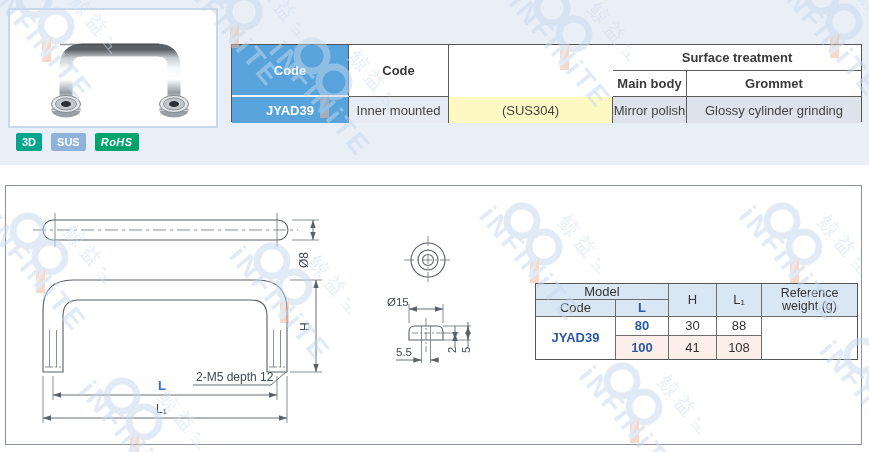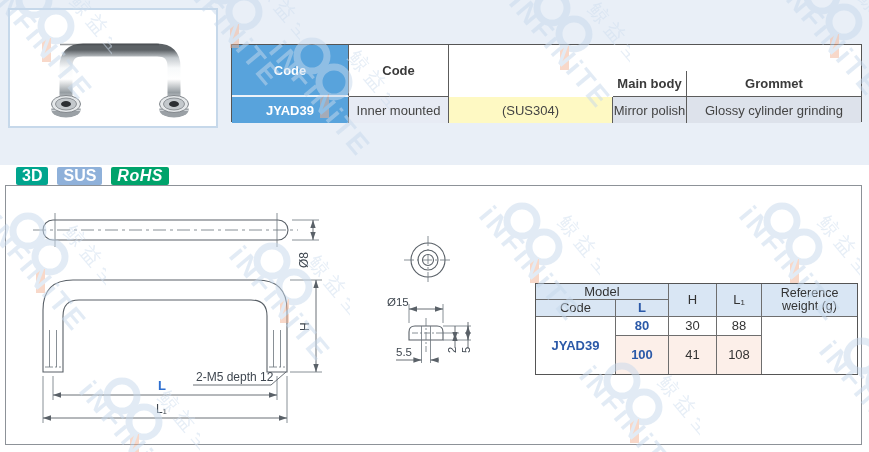--- a/index.html
+++ b/index.html
@@ -6,21 +6,21 @@
   body{
     width:869px;height:452px;position:relative;overflow:hidden;
     background:#ffffff;
     font-family:"Liberation Sans", sans-serif;
     color:#444;
   }
   .top-band{position:absolute;left:0;top:0;width:869px;height:165px;background:#e9eff7;}
   
   .product-card{position:absolute;left:8px;top:8px;width:206px;height:116px;background:#fff;border:2px solid #c6d8ea;}
   .badges{position:absolute;left:16px;top:133px;display:flex;gap:9px;align-items:center;}
-  .badge{color:#fff;font-size:16px;font-weight:bold;padding:2px 6px;border-radius:2px;line-height:14px;margin-top:34px;}
+  .badge{color:#fff;font-size:11px;font-weight:bold;padding:2px 6px;border-radius:2px;line-height:14px;}
   .badge.b3d{background:#00a58e;}
   .badge.bsus{background:#8fb1da;}
   .badge.brohs{background:#00a36b;font-style:italic;letter-spacing:.5px;}
   
   .spec-table{position:absolute;left:231px;top:44px;width:631px;height:78px;
     display:grid;grid-template-columns:117px 100px 164px 74px 1fr;grid-template-rows:26px 26px 26px;
     border:1px solid #555;background:#fff;box-sizing:border-box;font-size:13px;}
   .spec-table>div{display:flex;align-items:center;justify-content:center;
     border-right:1px solid #5c5c5c;border-bottom:1px solid #5c5c5c;box-sizing:border-box;text-align:center;}
   .spec-table>div.lastcol{border-right:none;}
@@ -28,21 +28,21 @@
   .cell-blue{background:#58a3dc;color:#fff;font-weight:bold;}
   .cell-head{color:#3a3a3a;font-weight:600;background:#fff;}
   .whiteline{border-bottom:2px solid #eef3f9 !important;}
   .bg-a{background:#e7ebf4;}
   .bg-b{background:#fef9c3;}
   .bg-c{background:#dde2eb;}
   
   .draw-box{position:absolute;left:5px;top:185px;width:857px;height:260px;background:#fff;border:1.5px solid #8d9298;box-sizing:border-box;}
   svg text{font-family:"Liberation Sans", sans-serif;}
   
-  .size-table{position:absolute;left:535px;top:283px;width:323px;height:92px;
+  .size-table{position:absolute;left:535px;top:283px;width:323px;height:77px;
     display:grid;grid-template-columns:80px 53px 48px 45px 1fr;grid-template-rows:16px 17px 19px 1fr;
     border:1.5px solid #555;background:#fff;box-sizing:border-box;font-size:13px;color:#333;}
   .size-table>div{display:flex;align-items:center;justify-content:center;
     border-right:1px solid #6e6e6e;border-bottom:1px solid #6e6e6e;box-sizing:border-box;text-align:center;line-height:1.05;}
   .size-table>div.lastcol{border-right:none;}
   .size-table>div.lastrow{border-bottom:none;}
   .st-head{background:#d9e6f4;}
   .blue-bold{color:#2b59a8;font-weight:bold;}
   .pink{background:#fcefe9;}
   .wt-head{font-size:12.5px;}
@@ -103,20 +103,21 @@
 
 <div class="badges">
   <span class="badge b3d">3D</span>
   <span class="badge bsus">SUS</span>
   <span class="badge brohs">RoHS</span>
 </div>
 
 <div class="spec-table">
   <div class="cell-blue whiteline" style="grid-column:1;grid-row:1/3">Code</div>
   <div class="cell-head" style="grid-column:2;grid-row:1/3">Code</div>
+  <div class="cell-head lastcol" style="grid-column:4/6;grid-row:1">Surface treatment</div>
   <div class="cell-head" style="grid-column:4;grid-row:2">Main body</div>
   <div class="cell-head lastcol" style="grid-column:5;grid-row:2">Grommet</div>
   <div class="cell-blue lastrow" style="grid-column:1;grid-row:3">JYAD39</div>
   <div class="bg-a lastrow" style="grid-column:2;grid-row:3">Inner mounted</div>
   <div class="bg-b lastrow" style="grid-column:3;grid-row:3">(SUS304)</div>
   <div class="bg-c lastrow" style="grid-column:4;grid-row:3">Mirror polish</div>
   <div class="bg-c lastrow lastcol" style="grid-column:5;grid-row:3">Glossy cylinder grinding</div>
 </div>
 
 <div class="draw-box"></div>

